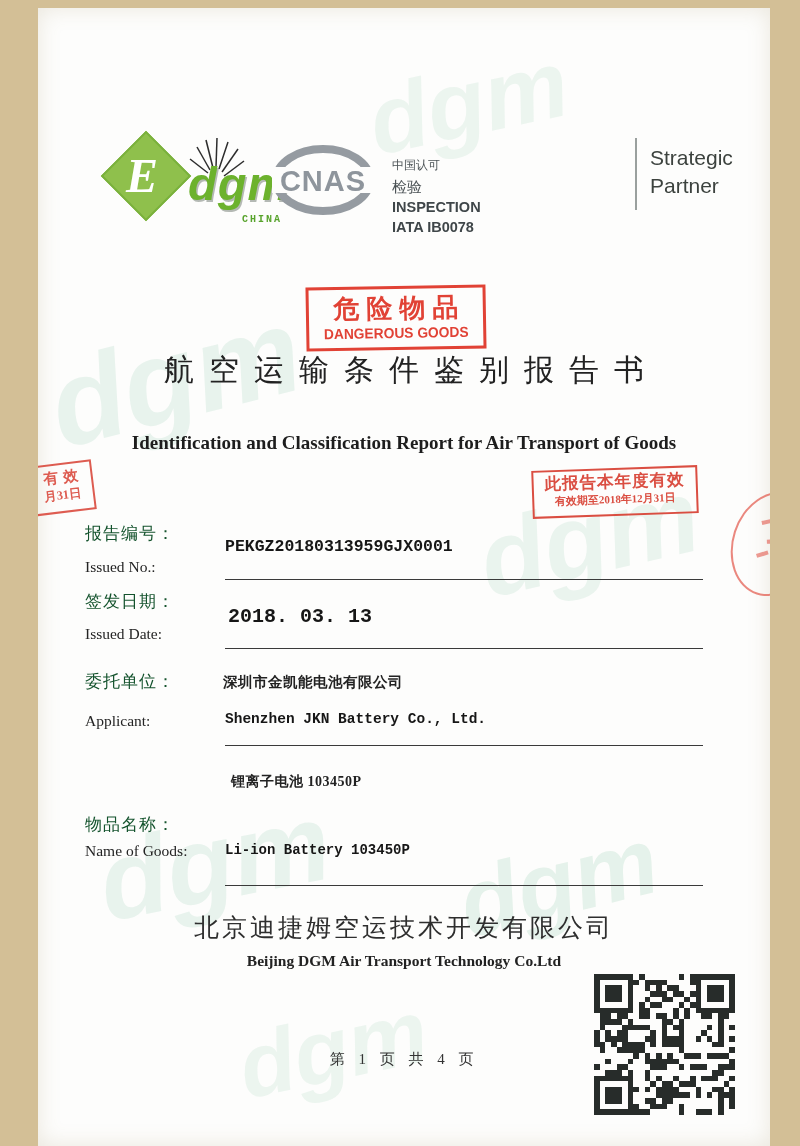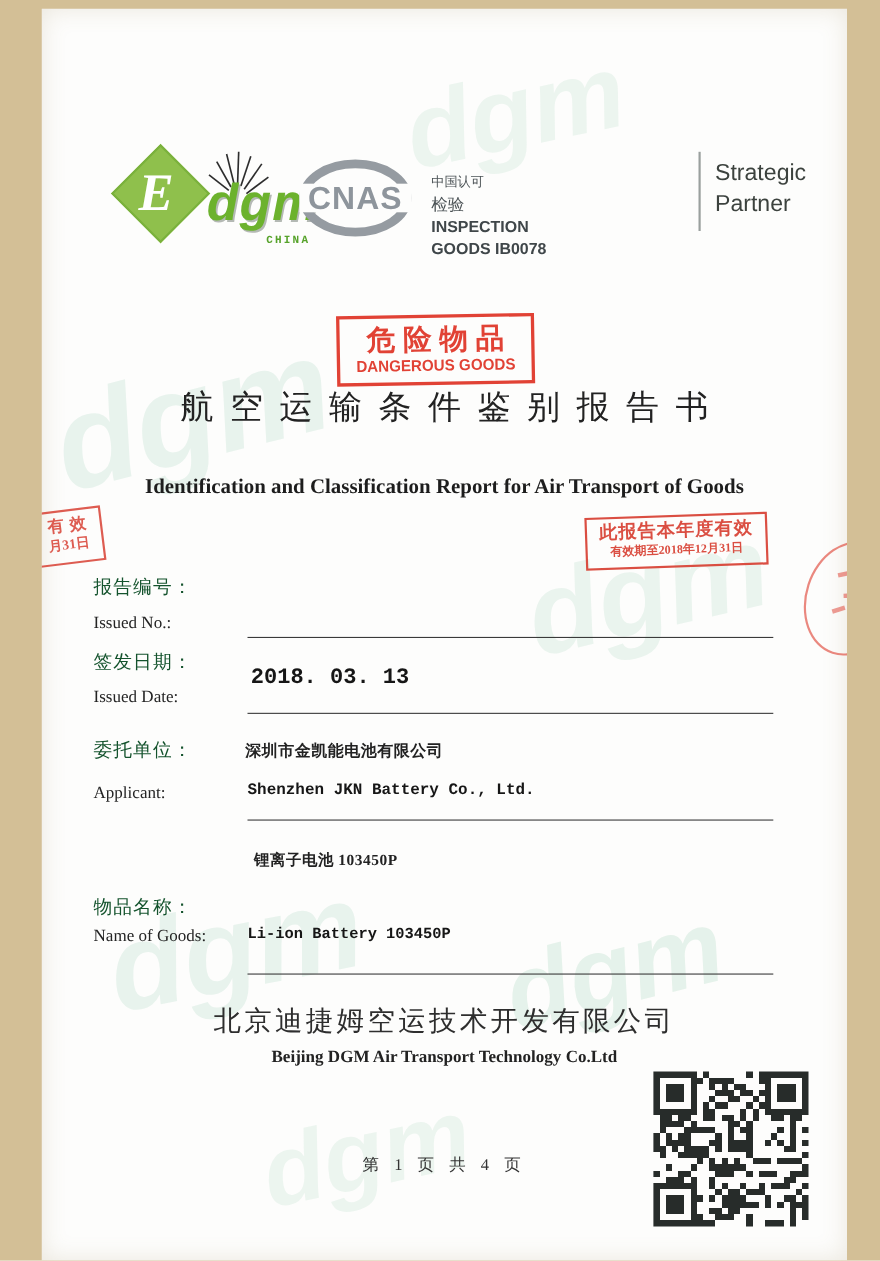--- a/index.html
+++ b/index.html
@@ -131,21 +131,21 @@
         <ellipse cx="51" cy="36" rx="47" ry="31" fill="none" stroke="#959ba1" stroke-width="8"></ellipse>
         <rect x="0" y="23" width="102" height="26" fill="#fdfdfc"></rect>
       </svg>
       <div class="cnas-text">CNAS</div>
     </div>
 
     <div class="cert-text">
       <div class="cert-l1">中国认可</div>
       <div class="cert-l2">检验</div>
       <div class="cert-l3">INSPECTION</div>
-      <div class="cert-l4">GOODS IB0078</div>
+      <div class="cert-l4">IATA IB0078</div>
     </div>
 
     <div class="iata-divider"></div>
     <div class="partner">
       <div>Strategic</div>
       <div>Partner</div>
     </div>
 
     <div class="stamp-dg">
       <div class="stamp-dg-cn">危险物品</div>
@@ -163,20 +163,21 @@
       <div class="stamp-right-l1">此报告本年度有效</div>
       <div class="stamp-right-l2">有效期至2018年12月31日</div>
     </div>
     <div class="stamp-oval">
       <span class="om1"></span>
       <span class="om2"></span>
       <span class="om3"></span>
     </div>
 
     <div class="lab-cn r1lc">报告编号：</div>
+    <div class="val-mono r1v">PEKGZ20180313959GJX0001</div>
     <div class="lab-en r1le">Issued No.:</div>
     <div class="uline r1u"></div>
 
     <div class="lab-cn r2lc">签发日期：</div>
     <div class="val-mono r2v">2018. 03. 13</div>
     <div class="lab-en r2le">Issued Date:</div>
     <div class="uline r2u"></div>
 
     <div class="lab-cn r3lc">委托单位：</div>
     <div class="val-cjk r3vc">深圳市金凯能电池有限公司</div>

